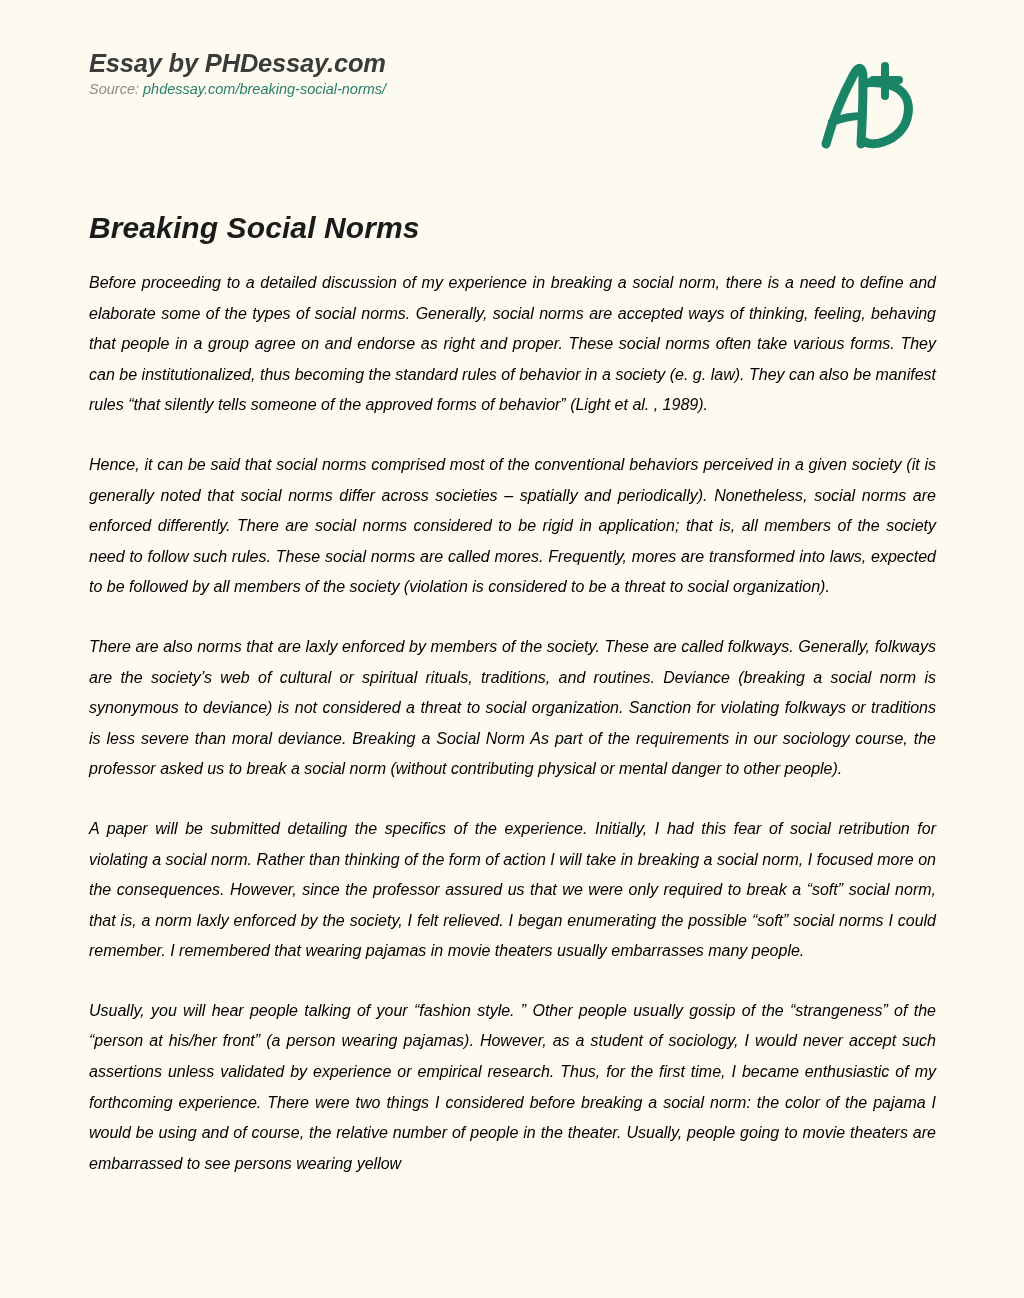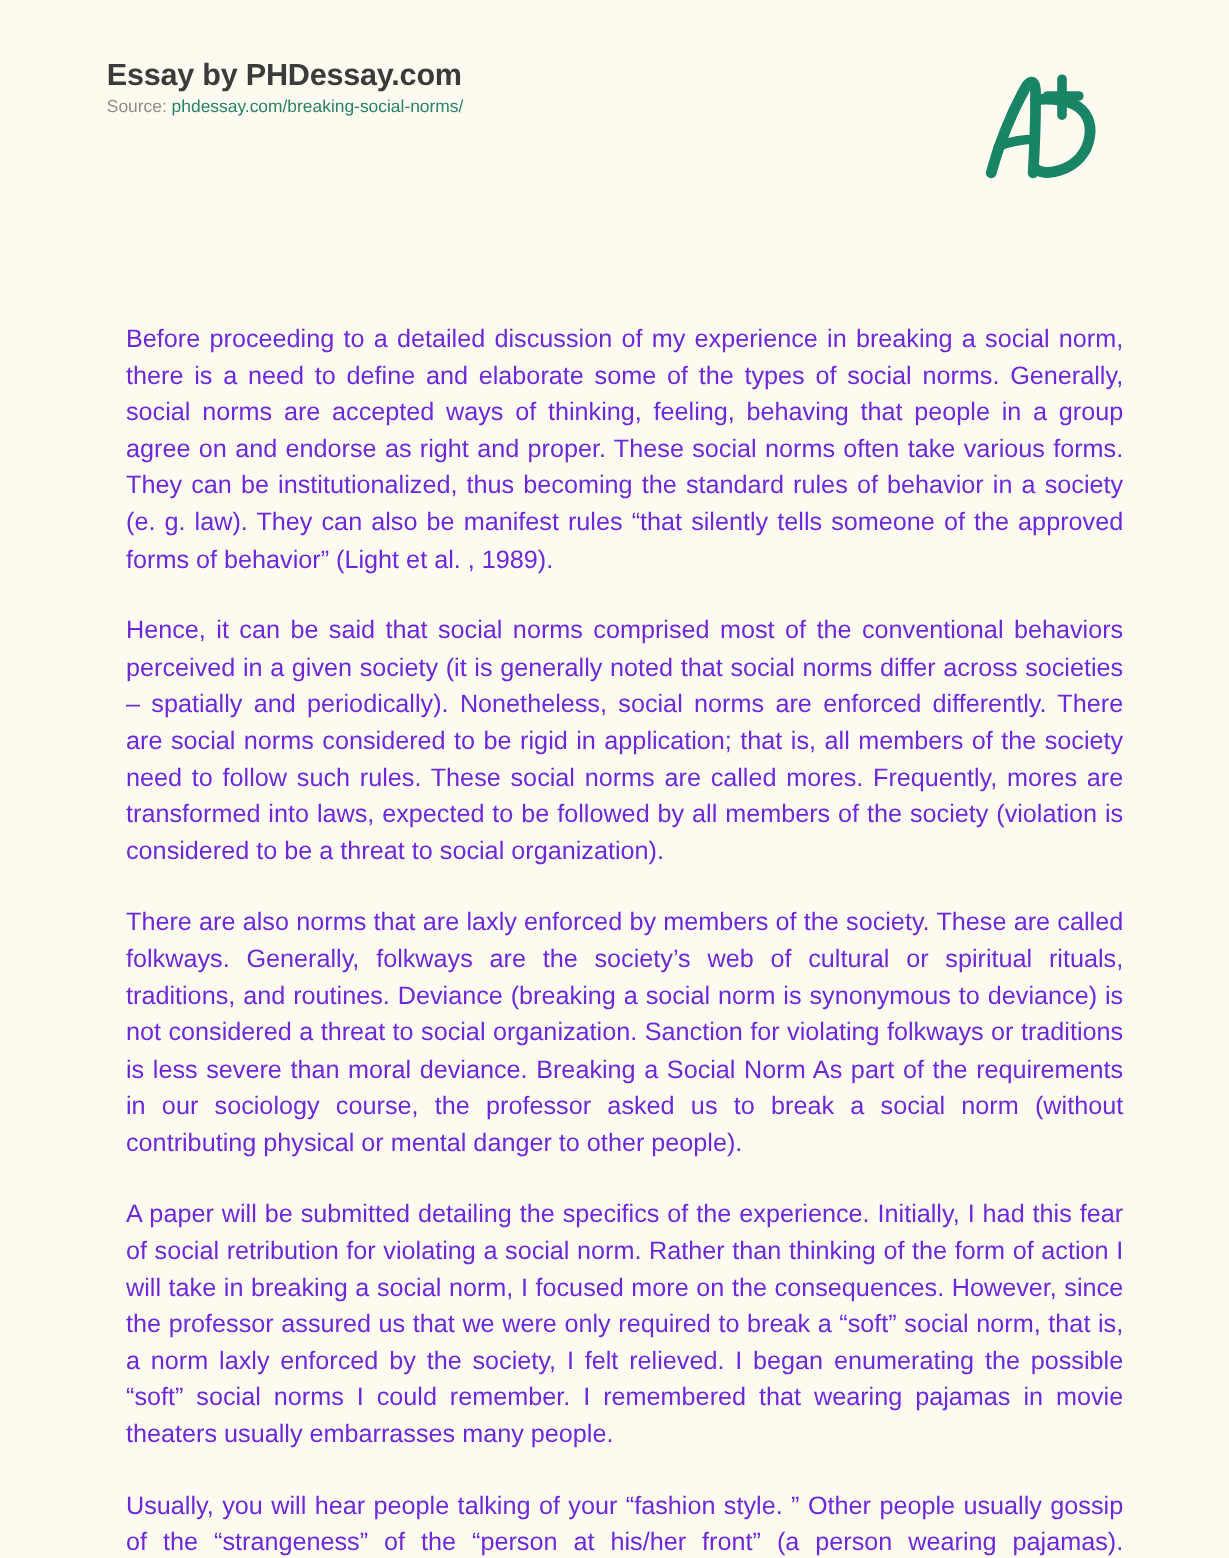--- a/index.html
+++ b/index.html
@@ -15,20 +15,21 @@
     font-family: "Liberation Sans", sans-serif;
     -webkit-font-smoothing: antialiased;
   }
 
   .page {
     position: relative;
     width: 1024px;
     height: 1298px;
     background: #fdfaf0;
     overflow: hidden;
+    font-style: italic;
   }
 
   
   .header {
     position: absolute;
     left: 0;
     top: 0;
     width: 1024px;
     height: 170px;
   }
@@ -94,24 +95,24 @@
 
   
   .article {
     position: absolute;
     left: 89px;
     top: 268px;
     width: 847px;
   }
 
   .article p {
-    margin: 0 0 29px 16px;
-    font-size: 21px;
+    margin: 0 0 29px 0;
+    font-size: 16px;
     line-height: 30.6px;
-    color: #6d28d9;
+    color: #000000;
     text-align: justify;
     text-justify: inter-word;
     -moz-text-align-last: left;
     text-align-last: left;
     hyphens: none;
   }
 
   .article p:last-child {
     margin-bottom: 0;
   }
@@ -136,20 +137,21 @@
         <path d="M20 92 C26 70 36 44 48 22 C50 18 53 15 55 17 C57 19 57 24 57 30 C57 52 56 74 55 92" stroke-width="9"></path>
         <path d="M26 70 C36 66 48 64 56 64" stroke-width="8"></path>
         <path d="M57 31 C68 30 80 31 89 35 C99 40 104 50 102 62 C100 76 90 86 77 90 C68 93 60 92 56 88" stroke-width="9"></path>
         <path d="M79 14 L79 44" stroke-width="8"></path>
         <path d="M67 28 L93 28" stroke-width="8"></path>
       </svg>
     </div>
 
   </div>
 
+  <h1 class="doc-title">Breaking Social Norms</h1>
 
   <div class="article">
     <p>Before proceeding to a detailed discussion of my experience in breaking a social norm, there is a need to define and elaborate some of the types of social norms. Generally, social norms are accepted ways of thinking, feeling, behaving that people in a group agree on and endorse as right and proper. These social norms often take various forms. They can be institutionalized, thus becoming the standard rules of behavior in a society (e. g. law). They can also be manifest rules “that silently tells someone of the approved forms of behavior” (Light et al. , 1989).</p>
     <p>Hence, it can be said that social norms comprised most of the conventional behaviors perceived in a given society (it is generally noted that social norms differ across societies – spatially and periodically). Nonetheless, social norms are enforced differently. There are social norms considered to be rigid in application; that is, all members of the society need to follow such rules. These social norms are called mores. Frequently, mores are transformed into laws, expected to be followed by all members of the society (violation is considered to be a threat to social organization).</p>
     <p>There are also norms that are laxly enforced by members of the society. These are called folkways. Generally, folkways are the society’s web of cultural or spiritual rituals, traditions, and routines. Deviance (breaking a social norm is synonymous to deviance) is not considered a threat to social organization. Sanction for violating folkways or traditions is less severe than moral deviance. Breaking a Social Norm As part of the requirements in our sociology course, the professor asked us to break a social norm (without contributing physical or mental danger to other people).</p>
     <p>A paper will be submitted detailing the specifics of the experience. Initially, I had this fear of social retribution for violating a social norm. Rather than thinking of the form of action I will take in breaking a social norm, I focused more on the consequences. However, since the professor assured us that we were only required to break a “soft” social norm, that is, a norm laxly enforced by the society, I felt relieved. I began enumerating the possible “soft” social norms I could remember. I remembered that wearing pajamas in movie theaters usually embarrasses many people.</p>
     <p>Usually, you will hear people talking of your “fashion style. ” Other people usually gossip of the “strangeness” of the “person at his/her front” (a person wearing pajamas). However, as a student of sociology, I would never accept such assertions unless validated by experience or empirical research. Thus, for the first time, I became enthusiastic of my forthcoming experience. There were two things I considered before breaking a social norm: the color of the pajama I would be using and of course, the relative number of people in the theater. Usually, people going to movie theaters are embarrassed to see persons wearing yellow</p>
   </div>
 
 </div>

